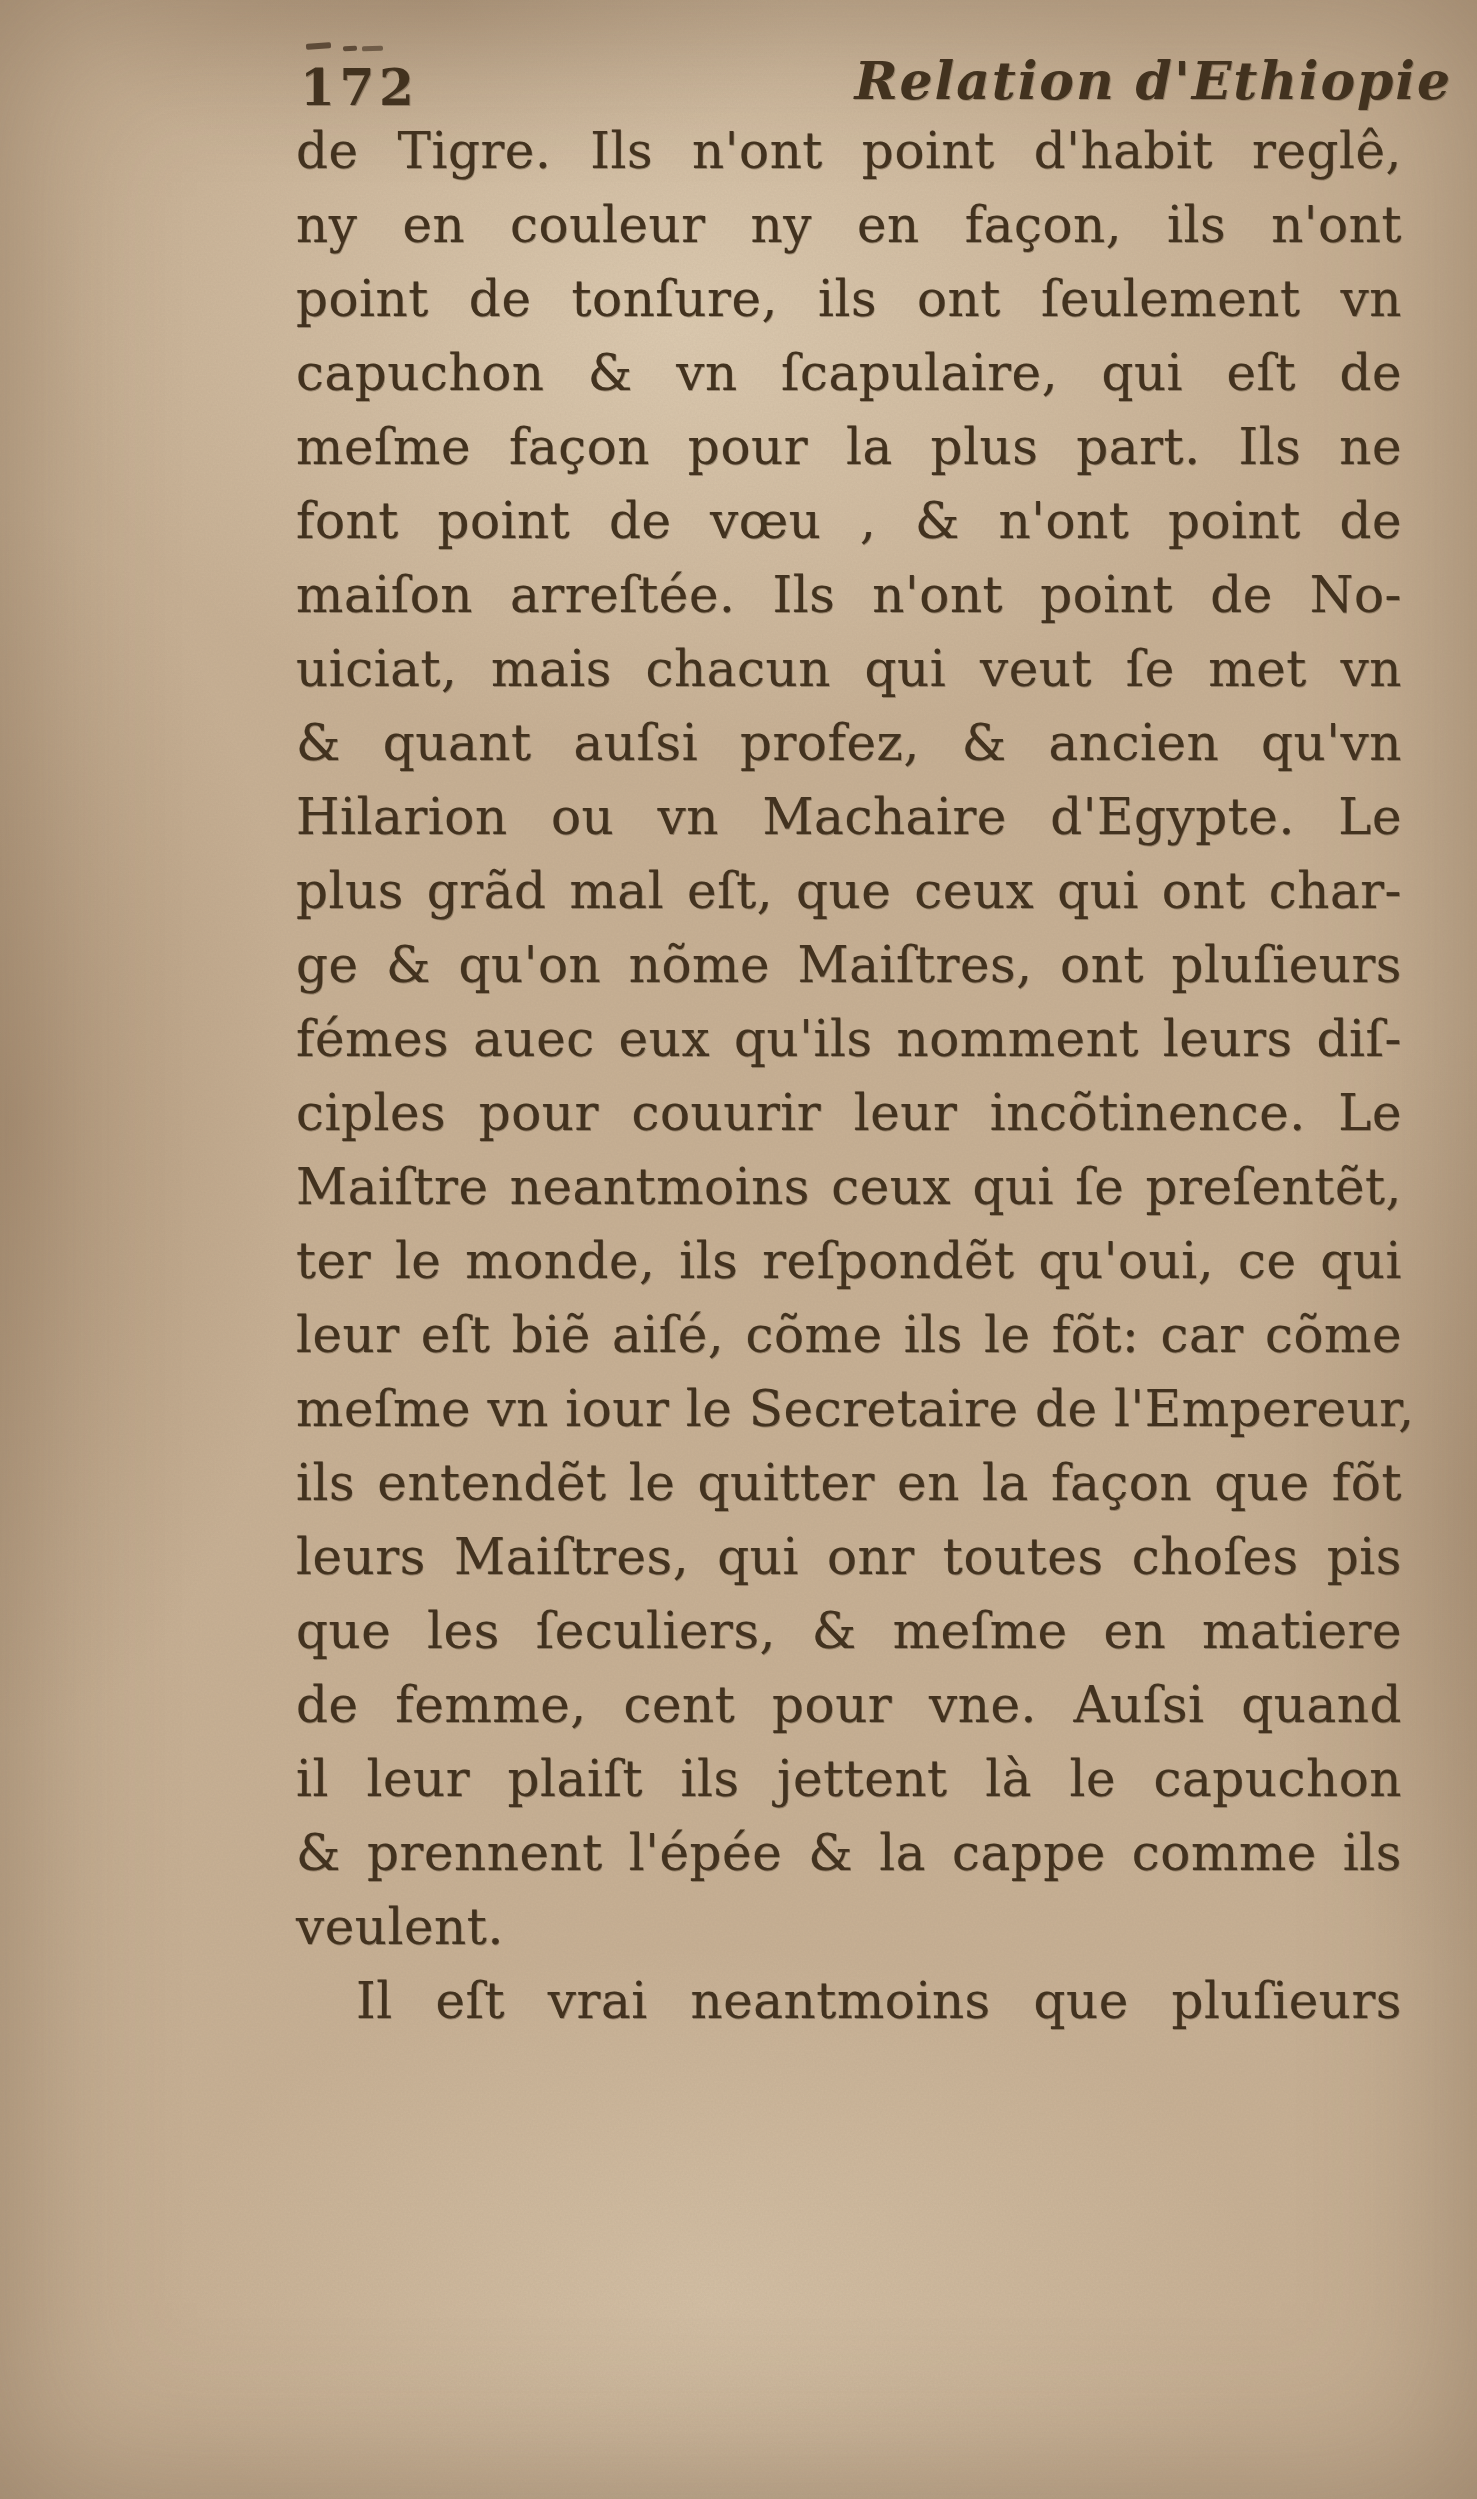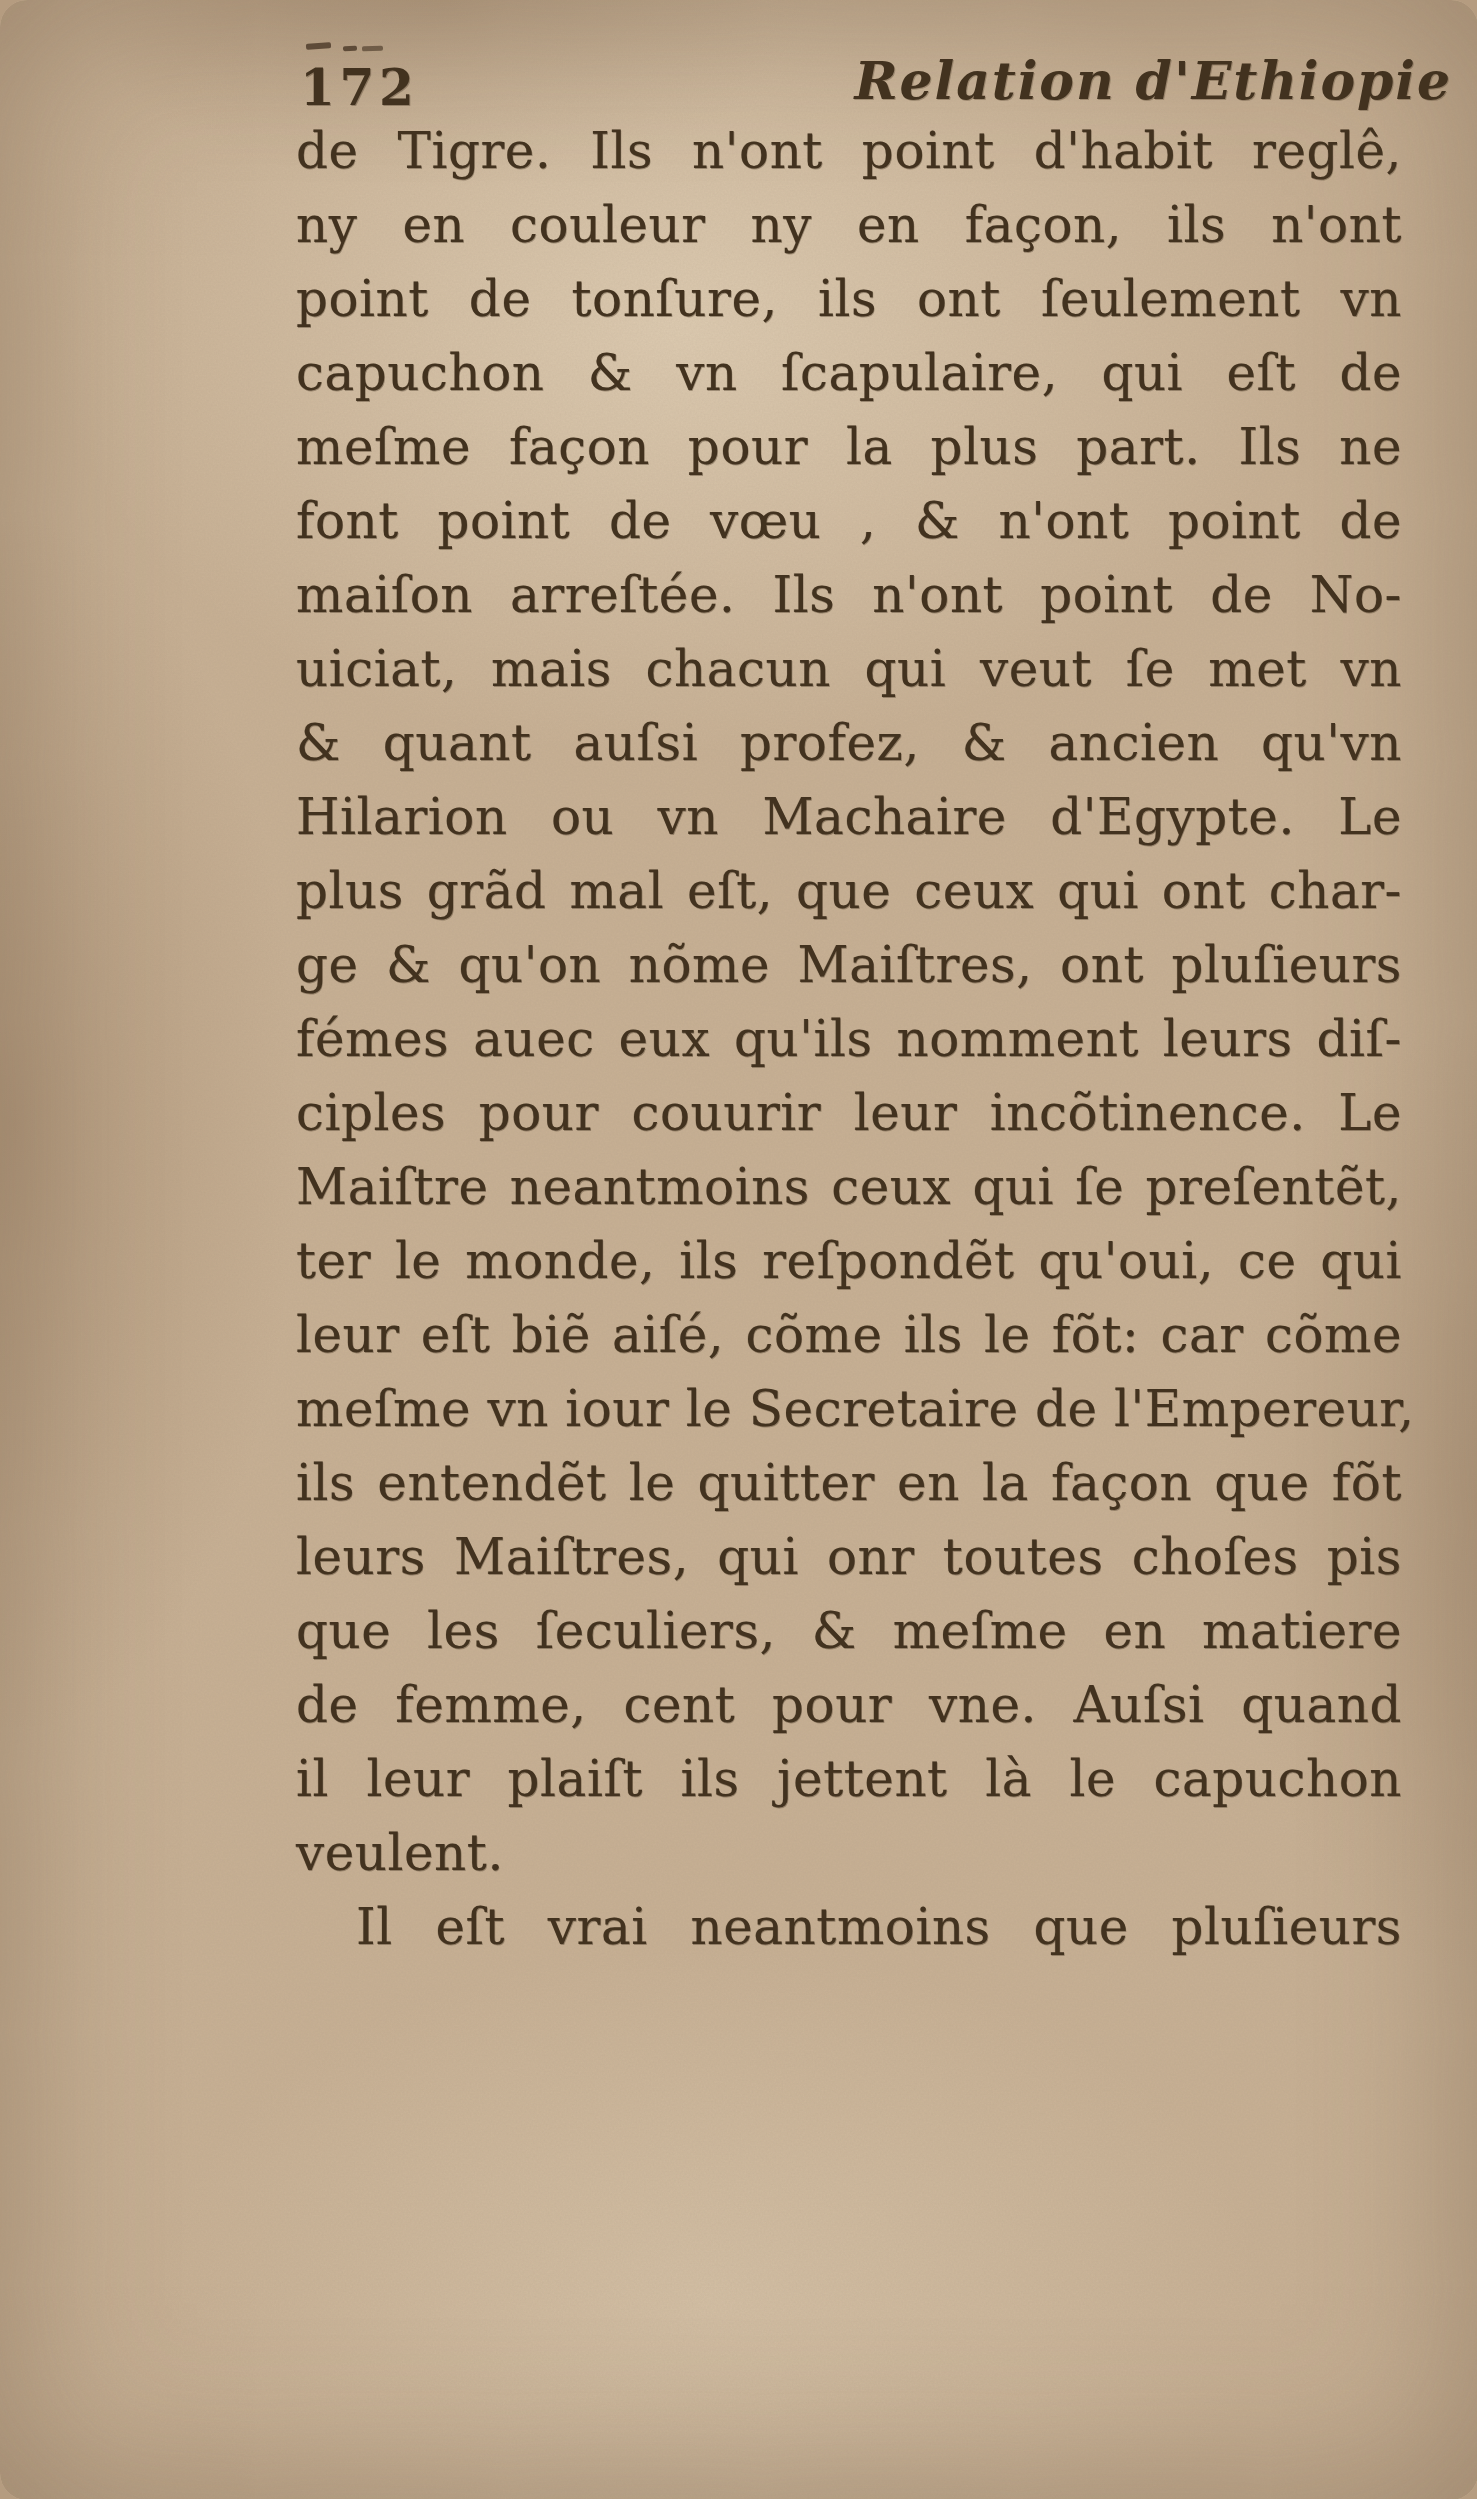--- a/index.html
+++ b/index.html
@@ -15,21 +15,20 @@
     background:
       radial-gradient(ellipse 872px 600px at 46% 13%, rgba(238,224,200,0.55), rgba(238,224,200,0) 72%),
       radial-gradient(ellipse 794px 504px at 48% 92%, rgba(228,213,188,0.40), rgba(228,213,188,0) 70%),
       radial-gradient(ellipse 407px 872px at 1% 45%, rgba(128,98,70,0.28), rgba(128,98,70,0) 70%),
       radial-gradient(ellipse 368px 678px at 100% 60%, rgba(128,98,70,0.18), rgba(128,98,70,0) 70%),
       radial-gradient(ellipse 484px 252px at 30% 0%, rgba(120,92,66,0.22), rgba(120,92,66,0) 75%),
       #c7b094;
     box-shadow: inset 0 0 165px rgba(96,70,48,0.45);
     font-family: "DejaVu Serif", "Liberation Serif", serif;
     color: #42321f;
-    border-radius: 27px;
   }
   .noise {
     position: absolute;
     inset: 0;
     pointer-events: none;
     opacity: 0.9;
   }
   .header {
     position: absolute;
     left: 298px;
@@ -130,20 +129,21 @@
       <div class="line">ciples pour couurir leur incõtinence. Le</div>
       <div class="line">Maiſtre neantmoins ceux qui ſe preſentẽt,</div>
       <div class="line">ter le monde, ils reſpondẽt qu'oui, ce qui</div>
       <div class="line">leur eſt biẽ aiſé, cõme ils le fõt: car cõme</div>
       <div class="line">meſme vn iour le Secretaire de l'Empereur,</div>
       <div class="line">ils entendẽt le quitter en la façon que fõt</div>
       <div class="line">leurs Maiſtres, qui onr toutes choſes pis</div>
       <div class="line">que les ſeculiers, &amp; meſme en matiere</div>
       <div class="line">de femme, cent pour vne. Auſsi quand</div>
       <div class="line">il leur plaiſt ils jettent là le capuchon</div>
+      <div class="line">&amp; prennent l'épée &amp; la cappe comme ils</div>
       <div class="line short">veulent.</div>
     </div>
     <div class="para2">
       <div class="line">Il eſt vrai neantmoins que pluſieurs</div>
     </div>
   </div>
 
 </div>
 
 

